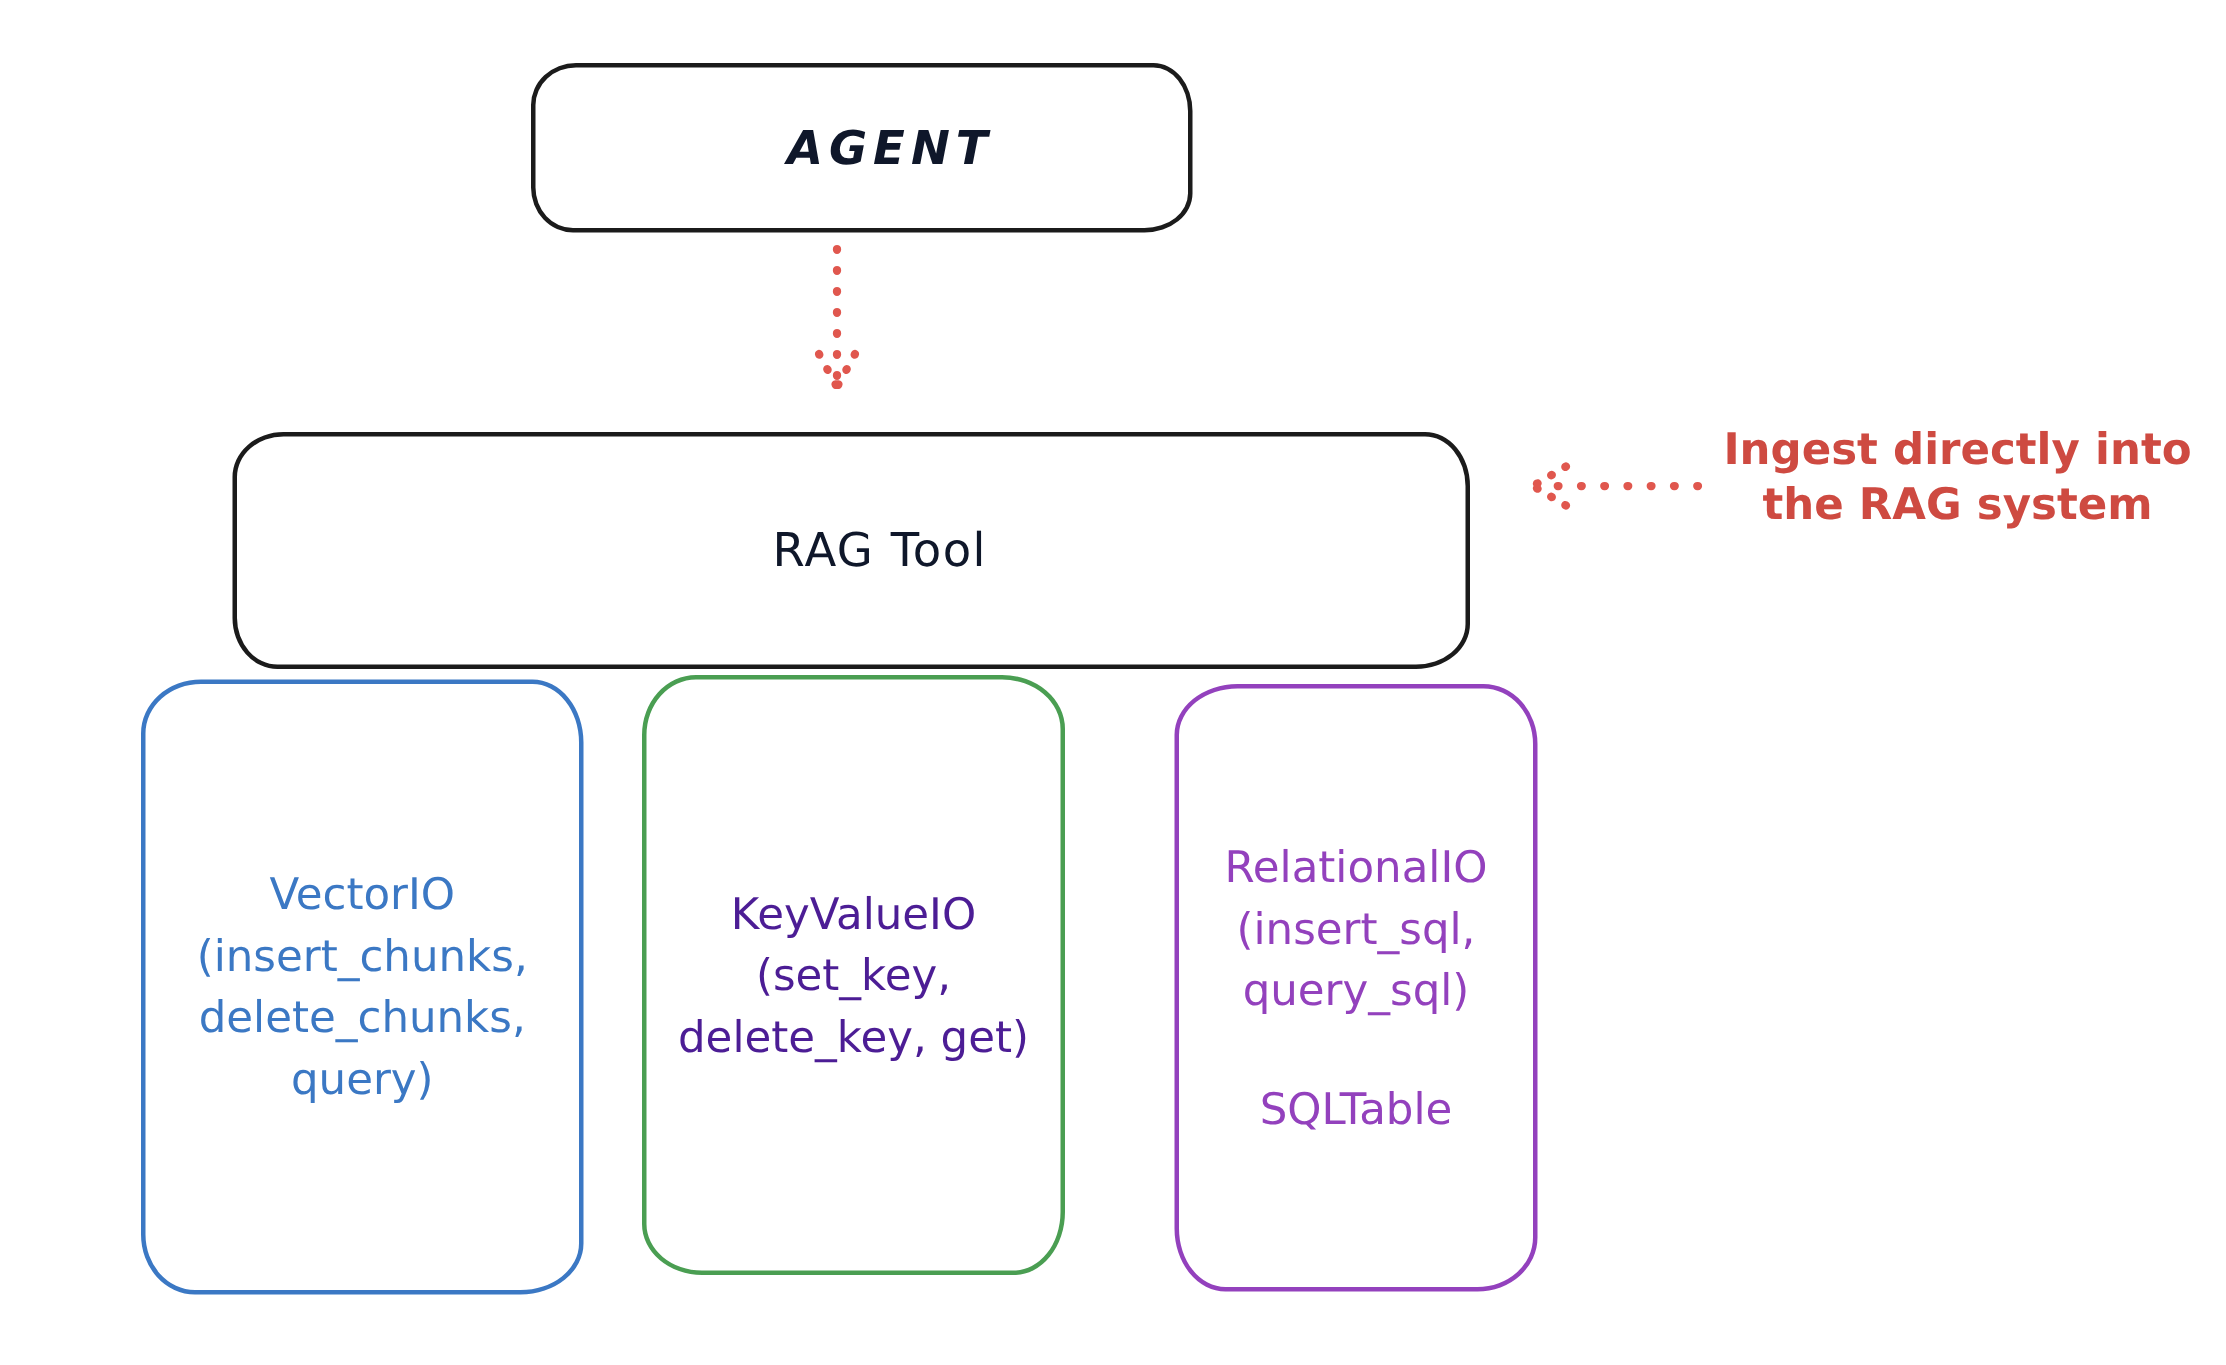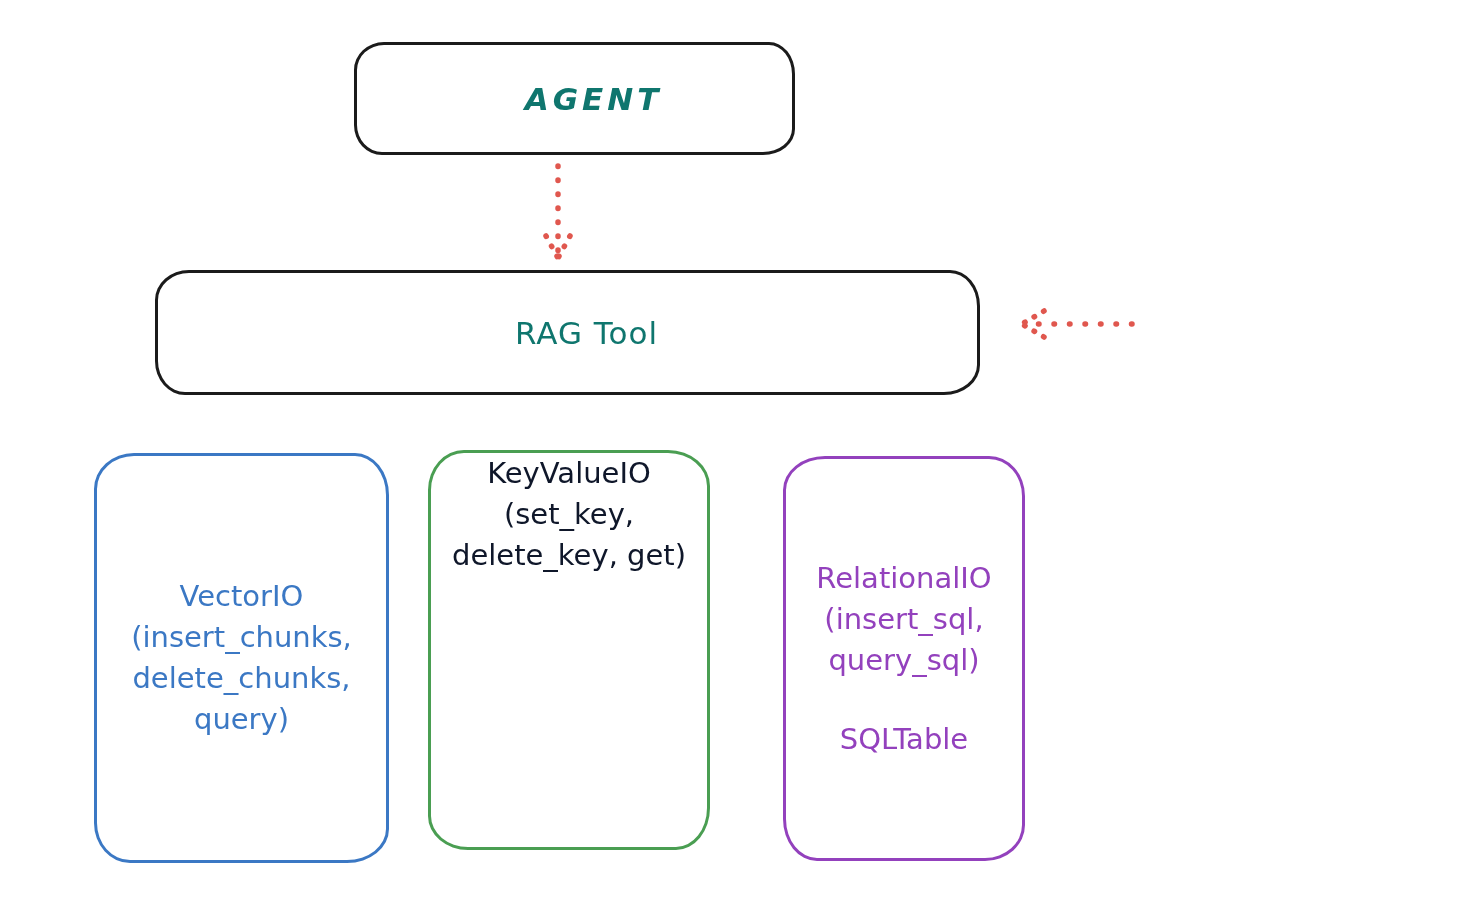--- a/index.html
+++ b/index.html
@@ -18,35 +18,35 @@
     position: absolute;
     background: #ffffff;
     display: flex;
     align-items: center;
     justify-content: center;
     text-align: center;
   }
   
   .box.black {
     border: 3.5px solid #1b1b1b;
-    color: #0f766e;
+    color: #0f172a;
     padding-left: 38px;
   }
   .agent-box {
     left: 354px; top: 42px; width: 441px; height: 113px;
     border-radius: 30px 26px 32px 28px / 28px 32px 26px 30px;
   }
   .agent-box .label {
     font-size: 31px;
     font-weight: 700;
     font-style: italic;
     letter-spacing: 4px;
   }
   .rag-box {
-    left: 155px; top: 270px; width: 825px; height: 125px;
+    left: 155px; top: 288px; width: 825px; height: 158px;
     border-radius: 34px 30px 36px 30px / 30px 36px 30px 34px;
   }
   .rag-box .label {
     font-size: 31px;
     font-weight: 500;
     letter-spacing: 1px;
   }
   
   .backend {
     flex-direction: column;
@@ -59,23 +59,22 @@
   }
   .backend .multiline { white-space: pre-line; }
   .vector-box {
     left: 70px; top: 453px; width: 295px; height: 410px;
     border-color: #3b78c4; color: #3b78c4;
     border-radius: 40px 34px 42px 36px / 36px 42px 34px 40px;
     margin-left: 24px;
   }
   .keyvalue-box {
     left: 428px; top: 450px; width: 282px; height: 400px;
-    border-color: #4a9e52; color: #0f172a;
+    border-color: #4a9e52; color: #4c1d95;
     border-radius: 36px 42px 34px 40px / 40px 36px 42px 34px;
-    justify-content: space-between;
   }
   .relational-box {
     left: 783px; top: 456px; width: 242px; height: 405px;
     border-color: #9341bd; color: #9341bd;
     border-radius: 42px 36px 40px 34px / 34px 40px 36px 42px;
   }
   
   .arrow { position: absolute; }
   .arrow-down { left: 538px; top: 162px; }
   .arrow-left { left: 1016px; top: 303px; }
@@ -111,20 +110,22 @@
     <div class="label">RAG Tool</div>
   </div>
 
   <div class="arrow arrow-left">
     <svg width="122" height="42" viewBox="0 0 122 42" fill="none">
       <line x1="116" y1="21" x2="10" y2="21" stroke="#e0574e" stroke-width="5.5" stroke-linecap="round" stroke-dasharray="0.5 15"></line>
       <path d="M28 8 L6 21 M28 34 L6 21" stroke="#e0574e" stroke-width="5.5" stroke-linecap="round" stroke-dasharray="0.5 10.5" fill="none"></path>
     </svg>
   </div>
 
+  <div class="annotation">Ingest directly into
+the RAG system</div>
 
   <div class="box backend vector-box">
     <div class="multiline">VectorIO
 (insert_chunks,
 delete_chunks,
 query)</div>
   </div>
 
   <div class="box backend keyvalue-box">
     <div class="multiline">KeyValueIO

